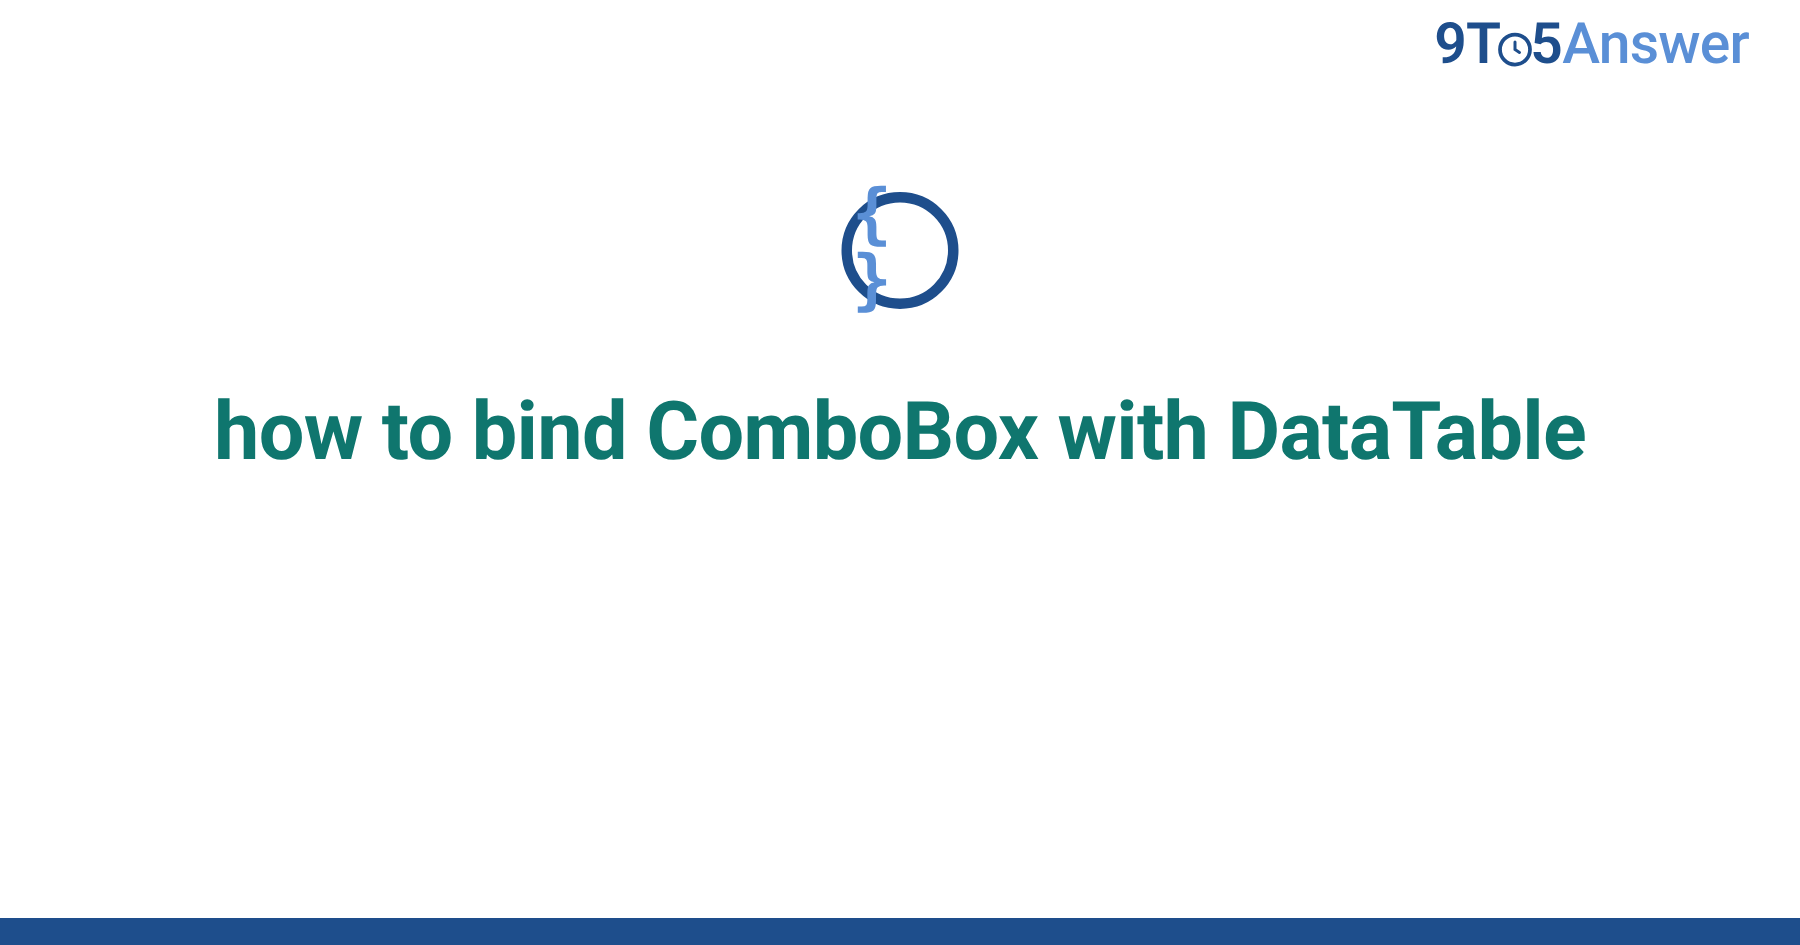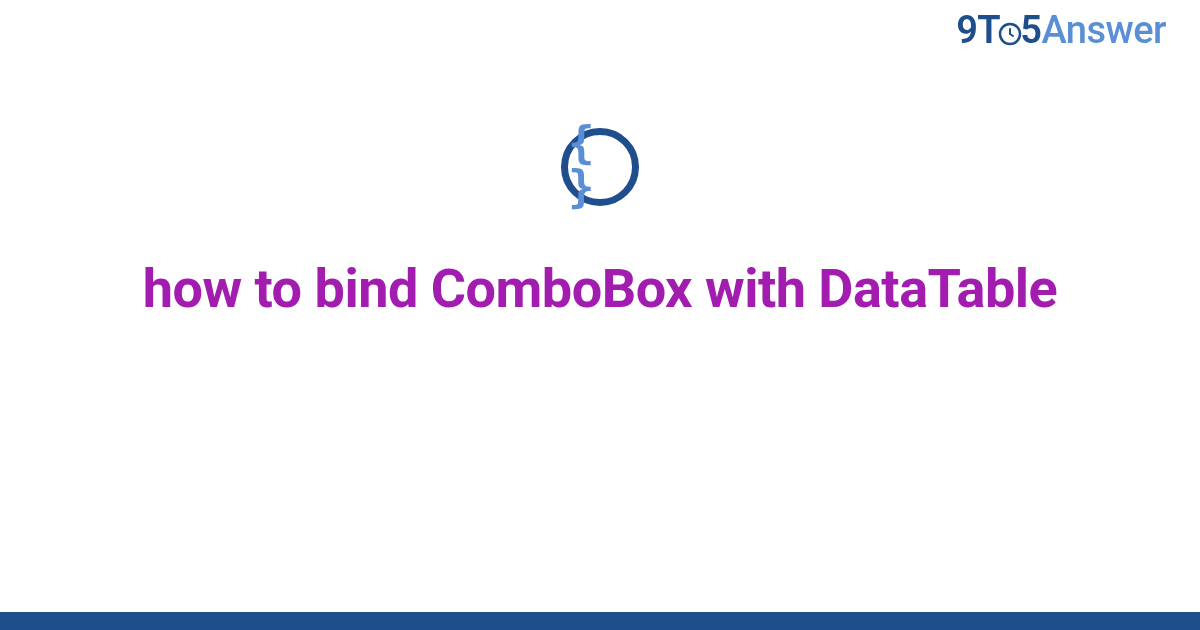--- a/index.html
+++ b/index.html
@@ -70,21 +70,21 @@
       font-weight: 700;
       color: #5a8fd6;
       letter-spacing: 4px;
       line-height: 1;
       font-family: Consolas, Monaco, monospace;
       transform: translateY(-2px);
     }
     .title {
       font-size: 54px;
       font-weight: 700;
-      color: #a21caf;
+      color: #0f766e;
       text-align: center;
       max-width: 980px;
       line-height: 1.28;
       letter-spacing: -0.5px;
     }
     .bottom-bar {
       position: absolute;
       bottom: 0;
       left: 0;
       right: 0;

